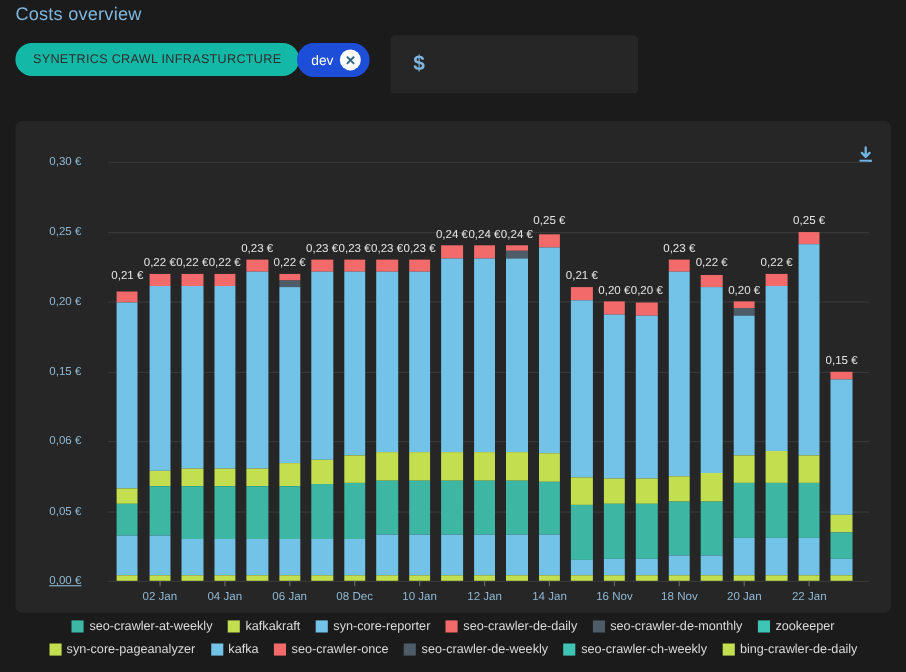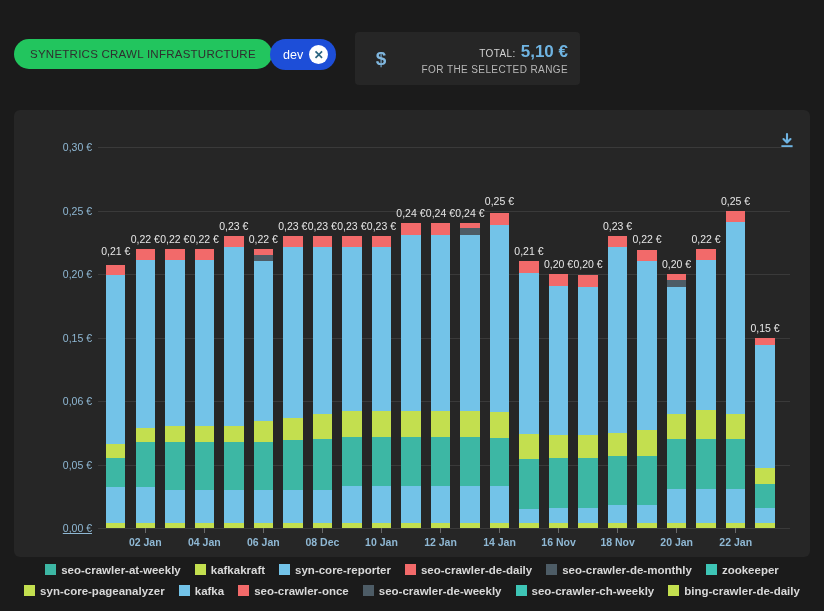--- a/index.html
+++ b/index.html
@@ -15,21 +15,21 @@
   
   .page-title {
     position: absolute; left: 14px; top: 4px;
     font-size: 16.5px; color: #7fb6de; letter-spacing: .2px;
   }
   .controls { position: absolute; left: 14px; top: 33px; height: 52px; }
 
   .chip {
     position: absolute; left: 0; top: 6px;
     height: 30px; padding: 0 16px;
-    background: #22c55e; color: #2f2f2f;
+    background: #14b8a6; color: #2f2f2f;
     border-radius: 15px;
     font-size: 11.5px; letter-spacing: .25px;
     display: flex; align-items: center;
     white-space: nowrap;
   }
   .env-badge {
     position: absolute; left: 256px; top: 6px;
     height: 31px; padding: 0 8px 0 13px;
     background: #1d4ed8; border-radius: 16px;
     display: flex; align-items: center; gap: 6px;
@@ -78,21 +78,21 @@
     background: #262626; border-radius: 6px;
   }
   .dl-icon { position: absolute; right: 14px; top: 22px; cursor: pointer; }
 
   .plot {
     position: absolute; left: 24px; top: 18px;
     width: 752px; height: 400px;
   }
   .yaxis { position: absolute; left: 0; top: 0; width: 60px; height: 400px; }
   .ytick {
-    position: absolute; right: 6px;
+    position: absolute; right: 24px;
     font-size: 10.5px; color: #8fb8d4;
     transform: translateY(-50%); white-space: nowrap;
   }
   .gridline {
     position: absolute; left: 60px; right: 0;
     height: 1px; background: #3a3a3a;
   }
 
   .bars {
     position: absolute; left: 63px; right: 10px; top: 0; bottom: 0;
@@ -106,70 +106,63 @@
   }
   .bar { width: 66%; display: flex; flex-direction: column-reverse; position: relative; }
   .seg { width: 100%; }
   .barlabel {
     position: absolute; left: 50%;
     font-size: 10.5px; color: #e6e6e6;
     white-space: nowrap; transform: translateX(-50%);
   }
 
   .xaxis {
-    position: absolute; left: 63px; right: 10px; top: 400px; height: 30px; font-weight: bold;
+    position: absolute; left: 63px; right: 10px; top: 400px; height: 30px;
   }
   .xtickwrap {
     position: absolute; top: 0; width: 0;
     display: flex; flex-direction: column; align-items: center;
   }
   .xtickmark { width: 1px; height: 5px; background: #6a6a6a; }
   .xticklabel {
     margin-top: 3px; font-size: 10.5px; color: #8fb8d4; white-space: nowrap;
   }
 
   
   .legend {
     position: absolute; left: 0; top: 559px;
     width: 824px;
-    font-weight: bold;
   }
   .legend-row {
     display: flex; justify-content: center; align-items: center;
     gap: 14px; height: 21px;
   }
   .legend-item { display: flex; align-items: center; gap: 5px; }
   .legend-swatch { width: 11px; height: 11px; flex: none; }
   .legend-label { font-size: 11.5px; color: #d9d9d9; white-space: nowrap; }
 </style>
 </head>
 <body>
 
 <div id="app">
 
+  <div class="page-title">Costs overview</div>
 
   <div class="controls">
     <div class="chip">
       <span>SYNETRICS CRAWL INFRASTURCTURE</span>
     </div>
     <div class="env-badge">
       <span class="lbl">dev</span>
       <span class="xbtn">✕</span>
     </div>
   </div>
 
   <div class="total-box">
     <div class="dollar">$</div>
-    <div class="vals">
-      <div class="total-line">
-        <span class="lbl">TOTAL:</span>
-        <span class="amt">5,10 €</span>
-      </div>
-      <div class="sub">FOR THE SELECTED RANGE</div>
-    </div>
   </div>
 
 
   <div class="chart-card">
     <div class="dl-icon">
       <svg width="18" height="18" viewBox="0 0 18 18">
         <path d="M9 2 L9 9.5 M5.5 7 L9 10.6 L12.5 7" fill="none" stroke="#6fb4e2" stroke-width="2.1" stroke-linecap="round" stroke-linejoin="round"></path>
         <rect x="3.4" y="13.2" width="11.2" height="2" fill="#6fb4e2"></rect>
       </svg>
     </div>

